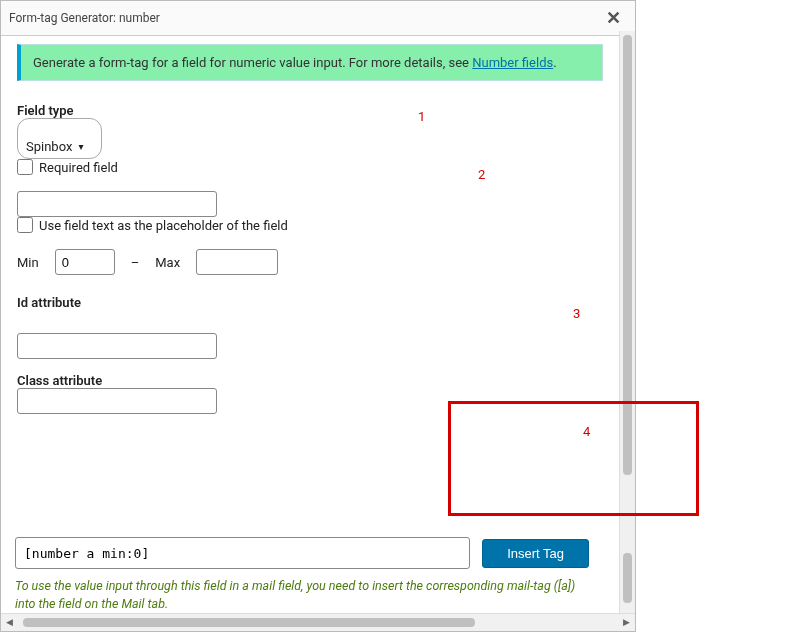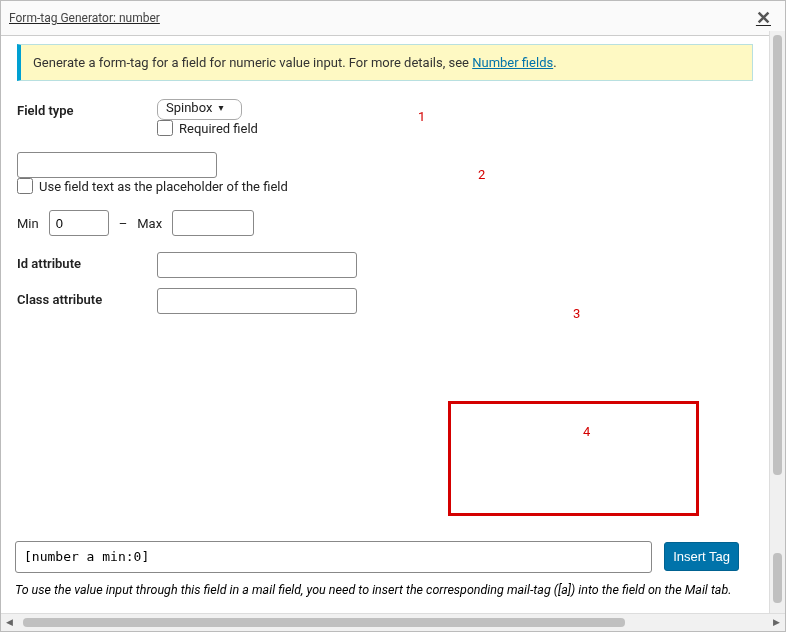--- a/index.html
+++ b/index.html
@@ -8,24 +8,23 @@
     font-family: -apple-system, BlinkMacSystemFont, "Segoe UI", Roboto, Arial, sans-serif;
     font-size: 13px;
     color: #222;
     background: #fff;
     width: 786px;
     height: 632px;
     overflow: hidden;
   }
   .window {
     position: relative;
-    width: 786px;
+    width: 636px;
     height: 632px;
     border: 1px solid #bbb;
-    text-decoration: underline;
   }
   .titlebar {
     display: flex;
     align-items: center;
     justify-content: space-between;
     padding: 6px 10px 6px 8px;
     background: #fafafa;
     border-bottom: 1px solid #ccc;
   }
   .titlebar .title {
@@ -98,51 +97,52 @@
     top: 0; left: 0;
     right: 16px;
     bottom: 0;
     padding: 8px 16px 8px 16px;
     background: #fff;
   }
 
   .intro-box {
     border: 1px solid #b8e0e0;
     border-left: 4px solid #00a0d2;
-    background: #fef9c3;
+    background: #86efac;
     padding: 10px 12px;
     font-size: 13px;
     color: #333;
     margin-bottom: 18px;
   }
   .intro-box a {
     color: #0073aa;
     text-decoration: underline;
   }
 
   .row {
     display: flex;
     align-items: flex-start;
     margin-bottom: 16px;
+    flex-direction: column;
   }
   .row .label {
     width: 140px;
     font-weight: 600;
     font-size: 13px;
     padding-top: 4px;
   }
   .row .field {
     flex: 1;
   }
-  .row.tight { margin-bottom: 10px; }
+  .row.tight { margin-bottom: 10px; gap: 23px; }
 
   .select {
     border: 1px solid #aaa;
-    border-radius: 7px;
-    padding: 0 18px 4px 8px;
+    border-radius: 12px;
+    padding: 20px 18px 4px 8px;
     font-size: 13px;
     background: #fff;
     position: relative;
     display: inline-flex;
     align-items: center;
     cursor: pointer;
   }
   .select .caret {
     margin-left: 6px;
     font-size: 10px;
@@ -166,29 +166,29 @@
     font-size: 13px;
     width: 200px;
     height: 26px;
   }
   input.text.small { width: 60px; }
   input.text.smallish { width: 82px; }
 
   .range-line {
     display: flex;
     align-items: center;
-    gap: 10px;
+    gap: 16px;
     font-size: 13px;
   }
 
   .bottom {
     position: absolute;
     left: 14px;
     right: 30px;
-    bottom: 20px;
+    bottom: 6px;
   }
   .tag-row {
     display: flex;
     align-items: center;
     gap: 12px;
     margin-bottom: 8px;
   }
   input.tag-out {
     flex: 1;
     border: 1px solid #888;
@@ -196,26 +196,26 @@
     padding: 6px 8px;
     font-family: ui-monospace, Menlo, Consolas, monospace;
     font-size: 13px;
     height: 32px;
   }
   .btn-primary {
     background: #0073aa;
     color: #fff;
     border: 1px solid #006291;
     border-radius: 3px;
-    padding: 6px 8px;
+    padding: 6px 24px;
     font-size: 13px;
     cursor: pointer;
   }
   .hint {
-    color: #000000;
+    color: #4d7c0f;
     font-style: italic;
     font-size: 12.5px;
     line-height: 1.4;
   }
 
   
   .ann {
     position: absolute;
     pointer-events: none;
     z-index: 50;

